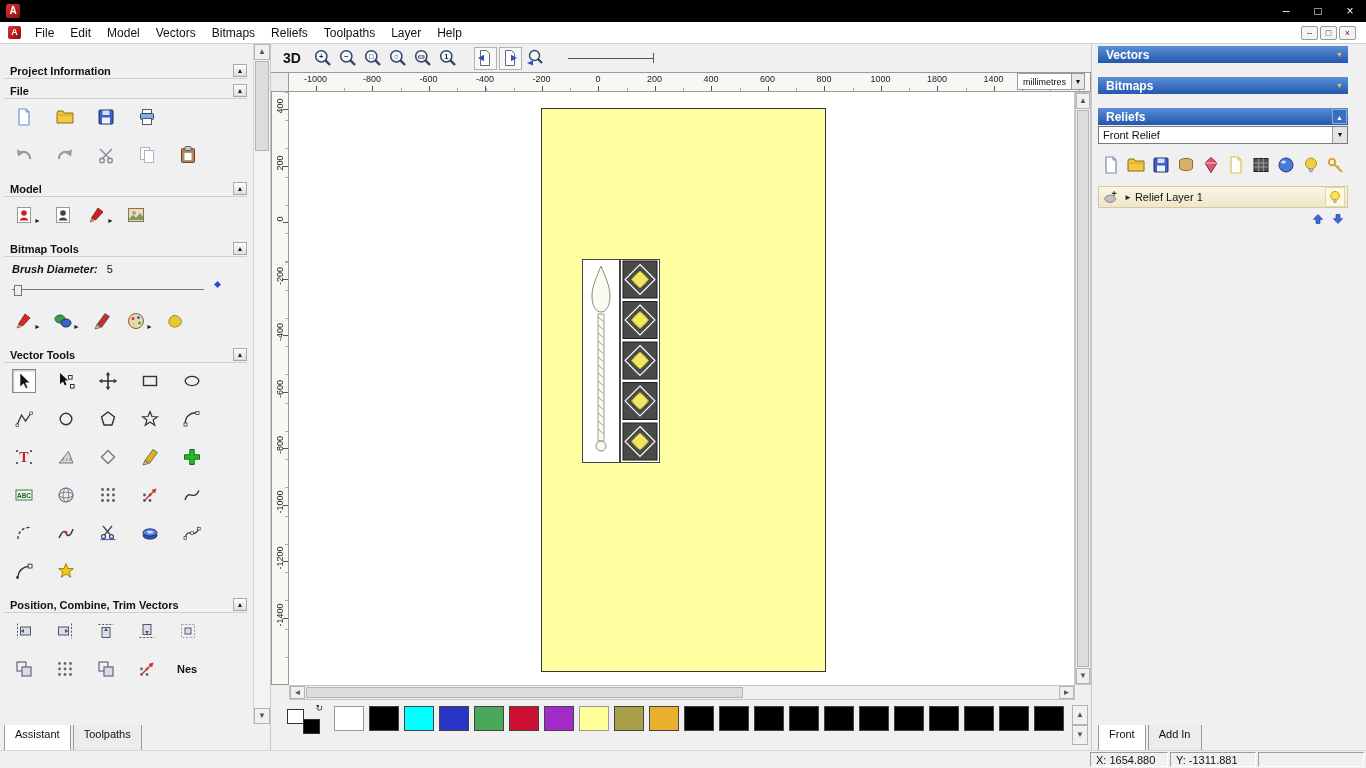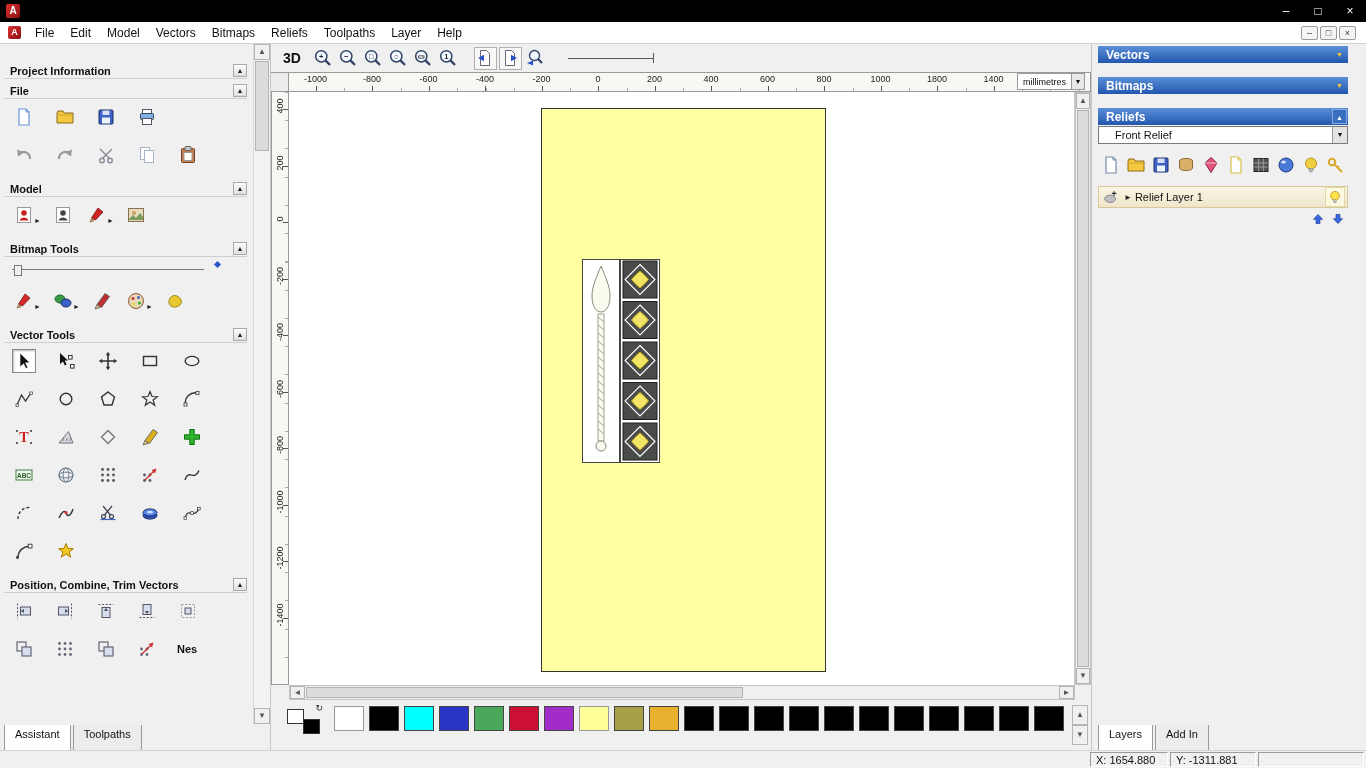--- a/index.html
+++ b/index.html
@@ -100,21 +100,21 @@
 .pal-scroll .sb-btn{height:20px;line-height:18px}
 
 
 .rightcol{width:274px;display:flex;flex-direction:column;background:#f0f0f0;padding-top:2px;flex:0 0 auto}
 .rp-h{height:17px;margin:0 18px 14px 6px;background:linear-gradient(#5a8fd8,#2357ae);color:#fff;font-weight:bold;font-size:12px;display:flex;align-items:center;padding:0 1px 0 8px;flex:0 0 auto}
 .rp-h.tight{margin-bottom:0}
 .rp-toggle{margin-left:auto;width:15px;height:15px;font-size:7px;line-height:15px;text-align:center}
 .gold{color:#f8c830}
 .rel-toggle{background:#3a6ec0;border:1px solid #88aadd;color:#fff}
 .combo{height:18px;margin:1px 18px 6px 6px;background:#fff;border:1px solid #7a7a7a;display:flex;align-items:center;font-size:11px;flex:0 0 auto}
-.combo-val{flex:1;padding-left:16px}
+.combo-val{flex:1;padding-left:4px}
 .combo .combo-btn{width:15px;height:16px;background:#e4e4e4;border-left:1px solid #9a9a9a;font-size:7px;text-align:center;line-height:16px}
 .rp-icons{display:flex;gap:3px;padding:4px 2px 8px 8px;align-items:center;flex:0 0 auto}
 .rp-icons .ibtn{width:22px;height:22px}
 .layer-row{height:22px;margin:2px 18px 2px 6px;background:linear-gradient(#faf4e2,#efe6cc);border:1px solid #d8c89a;display:flex;align-items:center;gap:3px;padding:0 2px;flex:0 0 auto}
 .layer-row .ibtn.sm{width:20px;height:20px}
 .layer-exp{font-size:8px;color:#222}
 .layer-name{font-size:11px;flex:1}
 .layer-vis{width:20px;height:20px;background:#fdf8e0;border:1px solid #e0d8a8;display:flex;align-items:center;justify-content:center}
 .layer-moves{display:flex;gap:4px;justify-content:flex-end;margin:2px 20px 0 0;flex:0 0 auto}
 .layer-moves .ibtn{width:16px;height:14px}
@@ -272,20 +272,24 @@
                   <rect x="2.5" y="3.5" width="15" height="13" fill="#e8dcc0" stroke="#887050"></rect>
                   <circle cx="8" cy="8" r="2" fill="#c8a060"></circle>
                   <path d="M3 14l4-4 3 3 4-5 3 4v3H3z" fill="#7a9a5a"></path>
                 </svg>
               </span>
             </div>
 
           <div class="sect-h">
             <span class="sect-t">Bitmap Tools</span>
             <span class="coll">▲</span>
+          </div>
+          <div class="brush-row">
+            <span class="brush-lab">Brush Diameter:</span>
+            <span class="brush-val">5</span>
           </div>
           <div class="slider">
             <span class="sl-thumb"></span>
             <span class="sl-dot"></span>
           </div>
           <div class="icon-row" style="gap:10px">
               <span class="ibtn">
                 <svg viewBox="0 0 20 20" width="20" height="20">
                   <path d="M11 3l5 4-7.5 8-4-2z" fill="#d42a2a" stroke="#7a1010" stroke-width="0.8"></path>
                   <path d="M4.5 13.5L3 17l4-1.2z" fill="#caa87a" stroke="#8a6a40" stroke-width="0.8"></path>
@@ -927,21 +931,21 @@
             </svg>
           </span>
         <span class="ibtn" id="mvdn">
             <svg viewBox="0 0 20 20" width="15" height="14">
               <polygon points="10,16.5 16.5,9.5 12.8,9.5 12.8,3.5 7.2,3.5 7.2,9.5 3.5,9.5" fill="#3a6ae0" stroke="#1c3c9a"></polygon>
             </svg>
           </span>
       </div>
       <div class="rp-spacer"></div>
       <div class="rp-tabs">
-          <span class="tab active">Layers</span>
+          <span class="tab active">Front</span>
           <span class="tab">Add In</span>
         </div>
     </div>
 
   </div>
 
   <div class="statusbar">
     <span class="sb-spacer"></span>
     <span class="scell x">X: 1654.880</span>
     <span class="scell y">Y: -1311.881</span>

